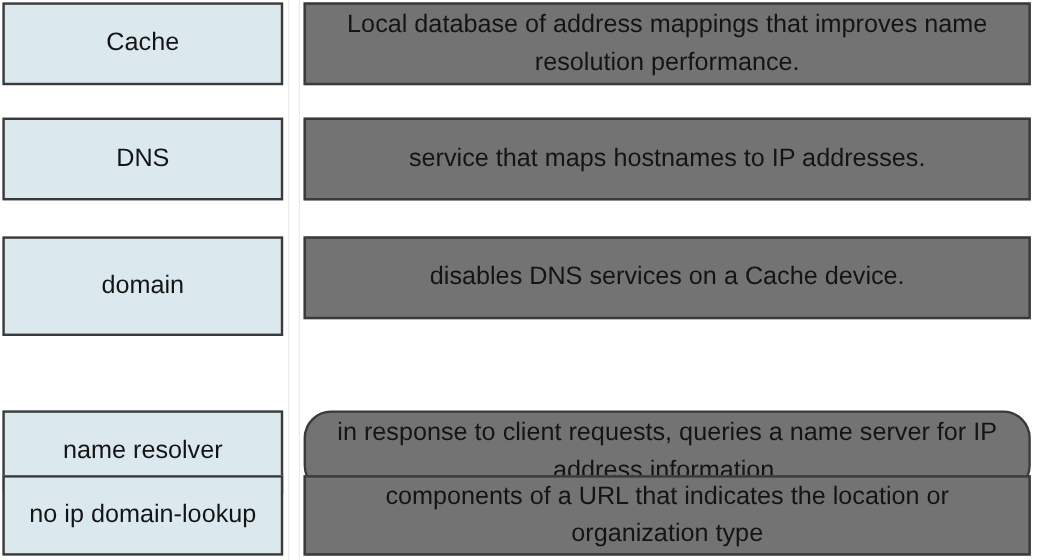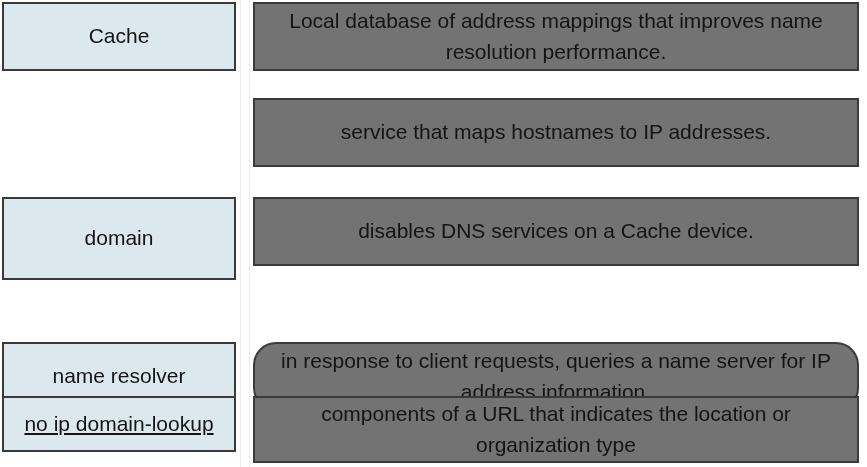--- a/index.html
+++ b/index.html
@@ -85,20 +85,23 @@
   <div class="match-row" style="top:2px;height:69px;">
     <div class="term-box" style="height:69px;">
       <span class="term-label">Cache</span>
     </div>
     <div class="definition-box" style="height:69px;">
       <span class="definition-label">Local database of address mappings that improves name resolution performance.</span>
     </div>
   </div>
 
   <div class="match-row" style="top:98px;height:69px;">
+    <div class="term-box" style="height:69px;">
+      <span class="term-label">DNS</span>
+    </div>
     <div class="definition-box" style="height:69px;align-items:center;">
       <span class="definition-label">service that maps hostnames to IP addresses.</span>
     </div>
   </div>
 
   <div class="match-row" style="top:197px;height:69px;">
     <div class="term-box" style="height:83px;">
       <span class="term-label">domain</span>
     </div>
     <div class="definition-box" style="height:69px;">
@@ -109,21 +112,21 @@
   <div class="match-row" style="top:296px;height:69px;margin-top:46px;">
     <div class="term-box" style="height:69px;">
       <span class="term-label">name resolver</span>
     </div>
     <div class="definition-box" style="height:69px;border-radius:23px;">
       <span class="definition-label">in response to client requests, queries a name server for IP address information.</span>
     </div>
   </div>
 
   <div class="match-row" style="top:396px;height:67px;">
-    <div class="term-box" style="height:56px;text-decoration:underline;">
+    <div class="term-box" style="height:67px;">
       <span class="term-label">no ip domain-lookup</span>
     </div>
     <div class="definition-box" style="height:67px;">
       <span class="definition-label">components of a URL that indicates the location or organization type</span>
     </div>
   </div>
 
 </div>
 
 </body></html>

